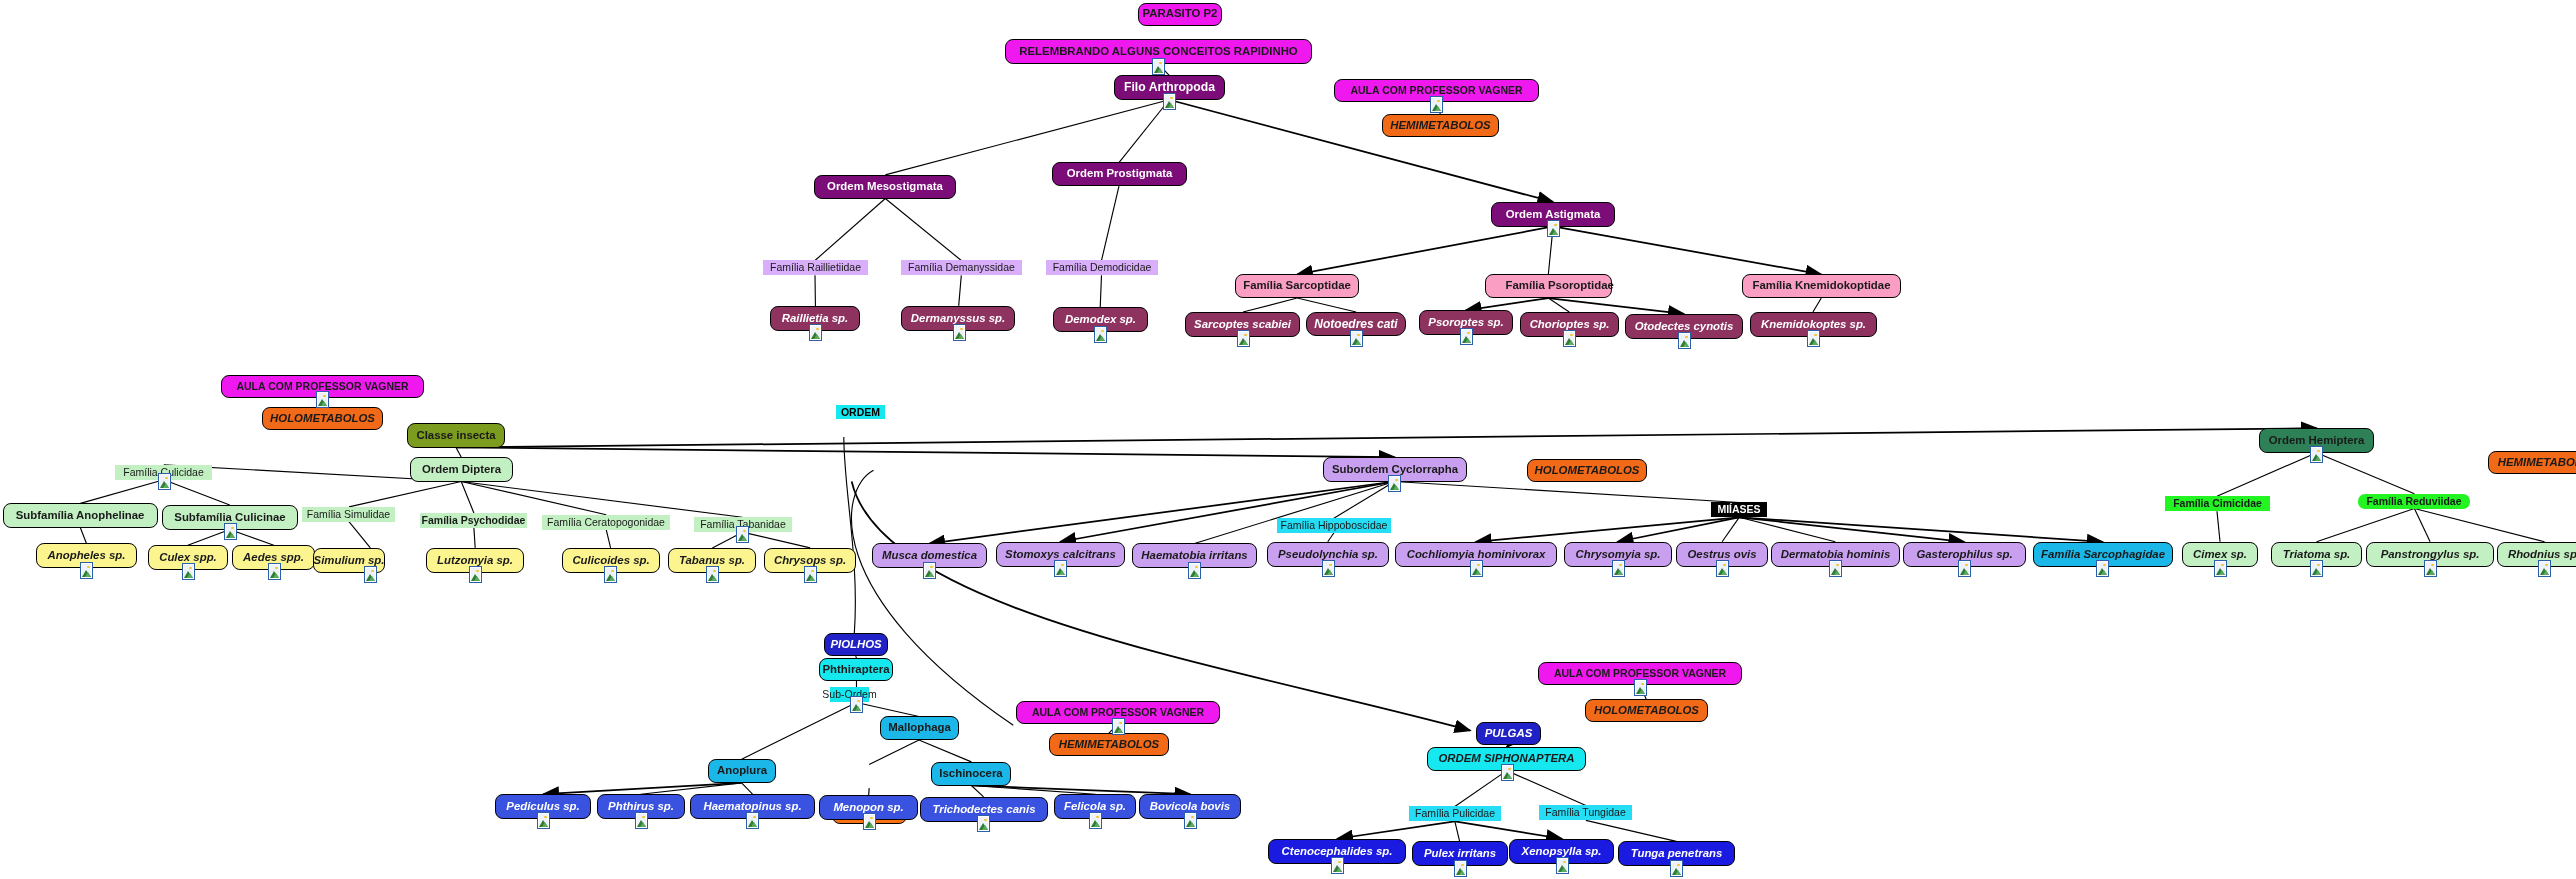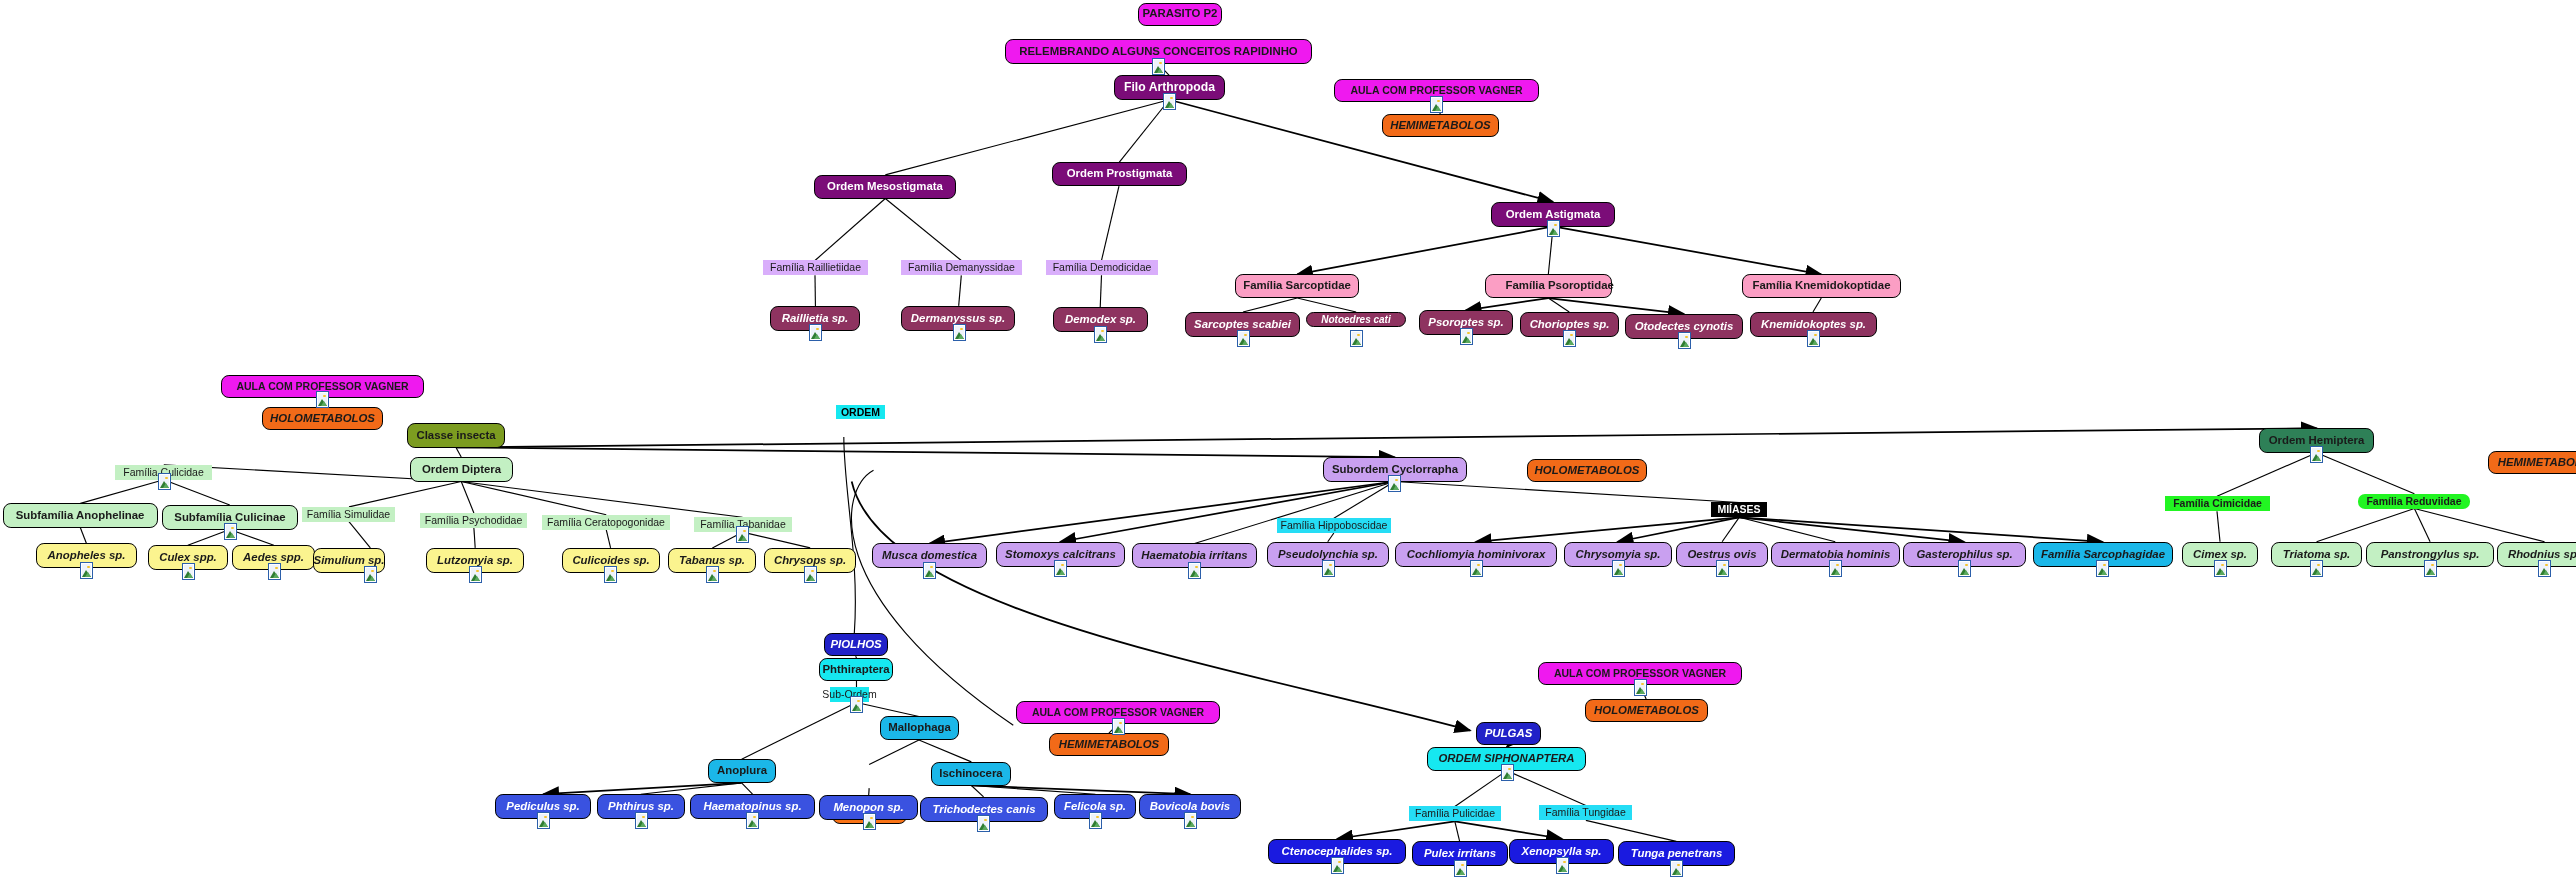--- a/index.html
+++ b/index.html
@@ -268,21 +268,21 @@
       </div>
       <div class="node" style="left: 1185px; top: 312px; width: 115px; height: 24.5px; background: rgb(142, 51, 96); color: rgb(255, 255, 255); font-size: 11.4px; font-weight: 700; font-style: italic;">
         <span class="node-label">Sarcoptes scabiei</span>
       </div>
       <div class="pic" style="left: 1237px; top: 330px;">
         <i class="sky"></i>
         <i class="sun"></i>
         <i class="hill"></i>
         <i class="hill2"></i>
       </div>
-      <div class="node" style="left: 1306px; top: 312px; width: 100px; height: 15px; background: rgb(142, 51, 96); color: rgb(255, 255, 255); font-size: 10px; font-weight: 700; font-style: italic; border-radius: 10px;">
+      <div class="node" style="left: 1306px; top: 312px; width: 100px; height: 24px; background: rgb(142, 51, 96); color: rgb(255, 255, 255); font-size: 12px; font-weight: 700; font-style: italic; border-radius: 10px;">
         <span class="node-label">Notoedres cati</span>
       </div>
       <div class="pic" style="left: 1350px; top: 330px;">
         <i class="sky"></i>
         <i class="sun"></i>
         <i class="hill"></i>
         <i class="hill2"></i>
       </div>
       <div class="node" style="left: 1419px; top: 310px; width: 94px; height: 24.5px; background: rgb(142, 51, 96); color: rgb(255, 255, 255); font-size: 11.4px; font-weight: 700; font-style: italic;">
         <span class="node-label">Psoroptes sp.</span>
@@ -349,21 +349,21 @@
       </div>
       <div class="pic" style="left: 158px; top: 473px;">
         <i class="sky"></i>
         <i class="sun"></i>
         <i class="hill"></i>
         <i class="hill2"></i>
       </div>
       <div class="tag" style="left: 302px; top: 507px; width: 93px; height: 15px; background: rgb(195, 240, 195); color: rgb(26, 26, 26); font-size: 10.5px; font-weight: 400; font-style: normal;">
         <span class="node-label">Família Simulidae</span>
       </div>
-      <div class="tag" style="left: 420px; top: 513px; width: 107px; height: 15px; background: rgb(195, 240, 195); color: rgb(26, 26, 26); font-size: 10.5px; font-weight: 400; font-style: normal;">
+      <div class="tag" style="left: 420px; top: 513px; width: 107px; height: 15px; background: rgb(195, 240, 195); color: rgb(26, 26, 26); font-size: 10.5px; font-weight: 700; font-style: normal;">
         <span class="node-label">Família Psychodidae</span>
       </div>
       <div class="tag" style="left: 542px; top: 515px; width: 128px; height: 15px; background: rgb(195, 240, 195); color: rgb(26, 26, 26); font-size: 10.5px; font-weight: 400; font-style: normal;">
         <span class="node-label">Família Ceratopogonidae</span>
       </div>
       <div class="tag" style="left: 694px; top: 517px; width: 98px; height: 15px; background: rgb(195, 240, 195); color: rgb(26, 26, 26); font-size: 10.5px; font-weight: 400; font-style: normal;">
         <span class="node-label">Família Tabanidae</span>
       </div>
       <div class="pic" style="left: 736px; top: 526px;">
         <i class="sky"></i>

